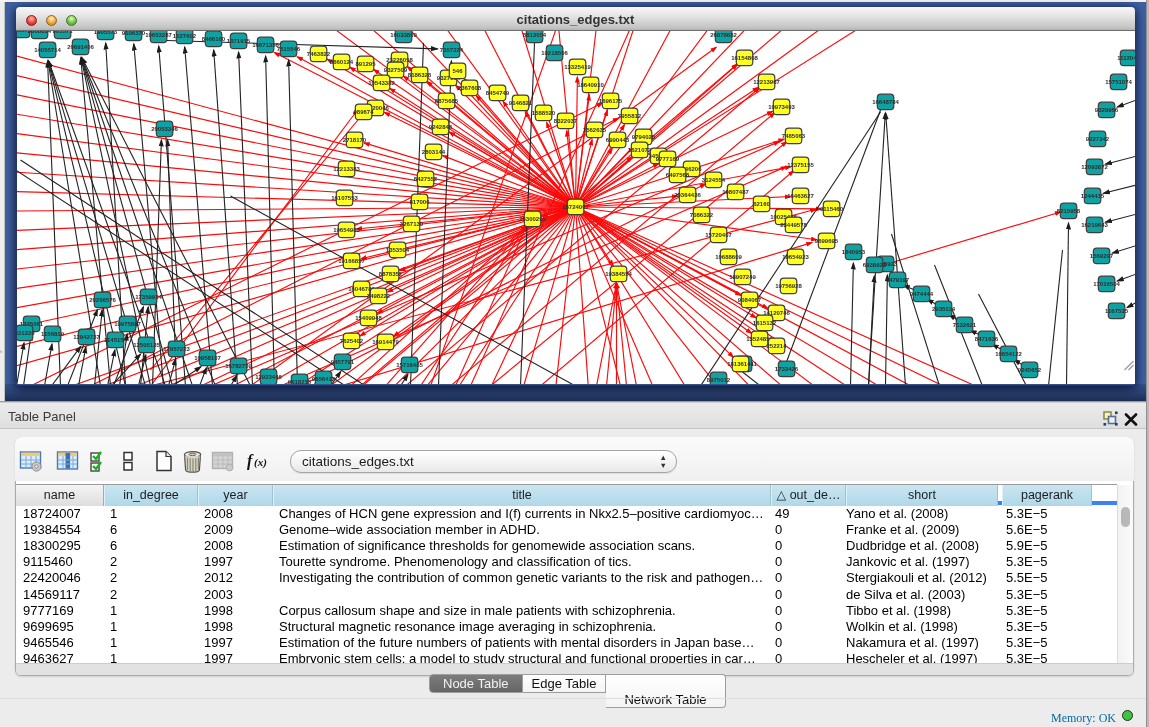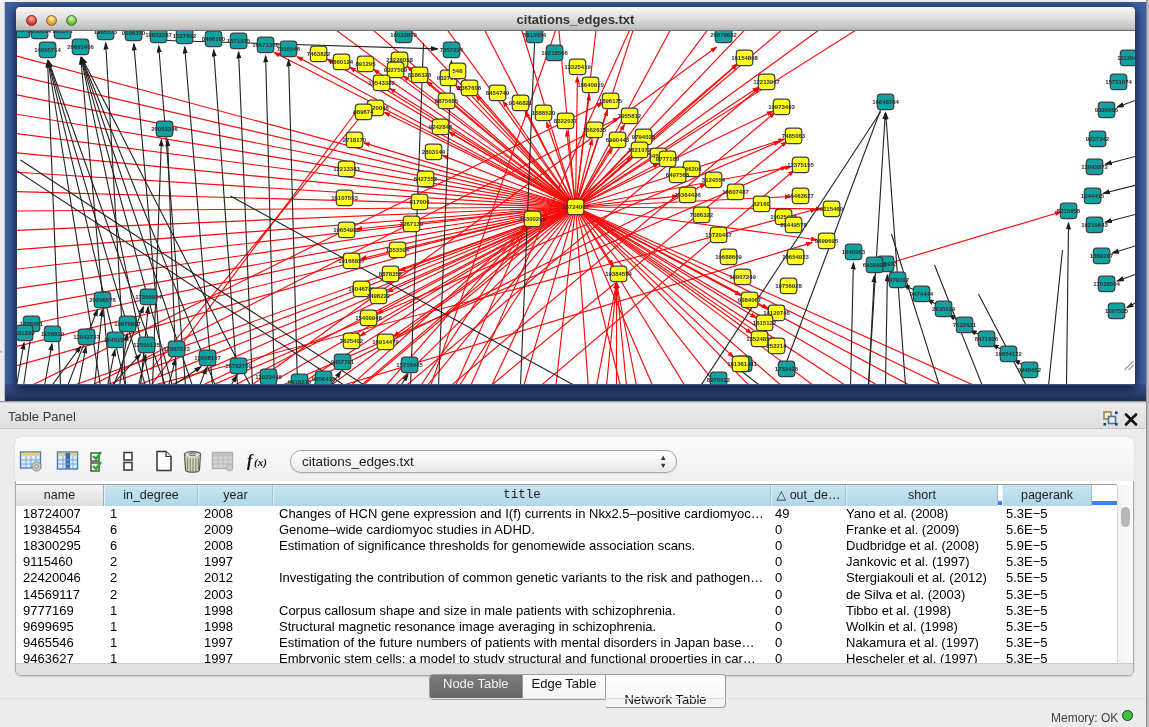--- a/index.html
+++ b/index.html
@@ -37,25 +37,25 @@
 .c0 {left:7px;width:90px;}
 .c1 {left:94px;width:88px;}
 .c2 {left:188px;width:70px;}
 .c3 {left:263px;width:488px;}
 .c4 {left:759px;width:68px;}
 .c5 {left:830px;width:155px;text-align:left;}
 .c6 {left:990px;width:85px;}
 #vscroll {left:1117px;top:485px;width:16px;height:178px;background:linear-gradient(90deg,#f2f2f2,#fbfbfb);border-left:1px solid #dcdcdc;}
 #vthumb {left:3px;top:22px;width:9px;height:20px;background:#b8b8b8;border-radius:5px;position:absolute;}
 #tabs {left:429px;top:674px;height:19px;position:absolute;font-size:13px;}
-.tab {float:left;height:26px;line-height:18px;padding:0 13px;background:linear-gradient(#ffffff,#f4f4f4);border:1px solid #9d9d9d;border-left:none;color:#111;}
+.tab {float:left;height:19px;line-height:18px;padding:0 13px;background:linear-gradient(#ffffff,#f4f4f4);border:1px solid #9d9d9d;border-left:none;color:#111;}
 #tab1 {border-radius:4px 0 0 4px;border-left:1px solid #9d9d9d;background:linear-gradient(#7c7c7c,#666);color:#f3f3f3;}
 #tab3 {border-radius:0 4px 4px 0;padding:16px 18px;}
 #tab2 {padding:0 9px;}
-#status {left:1051px;top:711px;font-size:12px;color:#404040;position:absolute;}
+#status {left:1051px;top:711px;font-size:12px;color:#0369a1;position:absolute;font-family:Liberation Serif, serif;}
 #memdot {left:1122px;top:710px;width:11px;height:11px;border-radius:50%;background:#3cc63c;border:1.5px solid #2b2b2b;position:absolute;}
 #grip {left:571px;top:402px;position:absolute;width:9px;height:5px;}
 </style></head><body>
 <div id="root">
 <div class="abs" id="topwhite"></div>
 <div class="abs" id="blue"></div>
 <div class="abs" id="blueband"></div>
 <div class="abs" id="leftstrip"></div>
     <div class="abs" style="left:0px;top:348px;width:5px;height:7px;font-size:6px;color:#555;">›</div>
 <div class="abs" id="win"></div>
@@ -634,57 +634,58 @@
       </svg></div>
 <div class="abs" id="dropdown">
       <div id="ddtext">citations_edges.txt</div>
       <div id="ddarrow">▲<br>▼</div>
     </div>
 <div class="abs" id="table">
 <div id="thead">
 <div class="th thg" style="left:0px;width:88px;">name</div>
 <div class="th" style="left:88px;width:94px;">in_degree</div>
 <div class="th" style="left:182px;width:75px;">year</div>
-<div class="th" style="left:257px;width:498px;font-family:Liberation Mono, monospace;">title</div>
+<div class="th" style="left:257px;width:498px;">title</div>
 <div class="th" style="left:755px;width:75px;">△ out_de…</div>
 <div class="th" style="left:830px;width:152px;">short</div>
 <div class="th" style="left:986px;width:90px;">pagerank</div>
 </div>
 <div style="position:absolute;left:0;top:22px;">
         <div class="tr">
           <div class="c0">18724007</div>
           <div class="c1">1</div>
           <div class="c2">2008</div>
           <div class="c3">Changes of HCN gene expression and I(f) currents in Nkx2.5–positive cardiomyoc…</div>
           <div class="c4">49</div>
           <div class="c5">Yano et al. (2008)</div>
           <div class="c6">5.3E−5</div>
         </div>
         <div class="tr">
           <div class="c0">19384554</div>
           <div class="c1">6</div>
           <div class="c2">2009</div>
-          <div class="c3">Genome–wide cardiomyoc studies in ADHD.</div>
+          <div class="c3">Genome–wide association member in ADHD.</div>
           <div class="c4">0</div>
           <div class="c5">Franke et al. (2009)</div>
           <div class="c6">5.6E−5</div>
         </div>
         <div class="tr">
           <div class="c0">18300295</div>
           <div class="c1">6</div>
           <div class="c2">2008</div>
           <div class="c3">Estimation of significance thresholds for genomewide association scans.</div>
           <div class="c4">0</div>
           <div class="c5">Dudbridge et al. (2008)</div>
           <div class="c6">5.9E−5</div>
         </div>
         <div class="tr">
           <div class="c0">9115460</div>
           <div class="c1">2</div>
           <div class="c2">1997</div>
+          <div class="c3">Tourette syndrome. Phenomenology and classification of tics.</div>
           <div class="c4">0</div>
           <div class="c5">Jankovic et al. (1997)</div>
           <div class="c6">5.3E−5</div>
         </div>
         <div class="tr">
           <div class="c0">22420046</div>
           <div class="c1">2</div>
           <div class="c2">2012</div>
           <div class="c3">Investigating the contribution of common genetic variants to the risk and pathogen…</div>
           <div class="c4">0</div>

